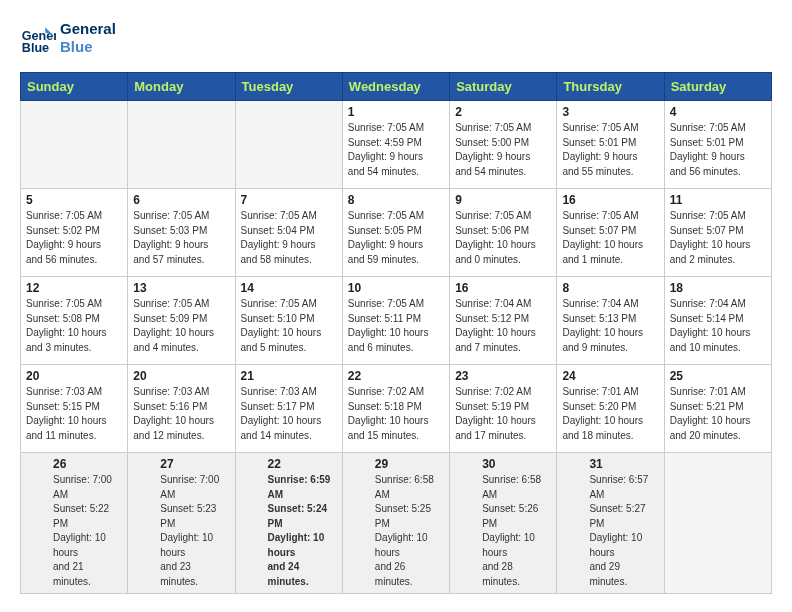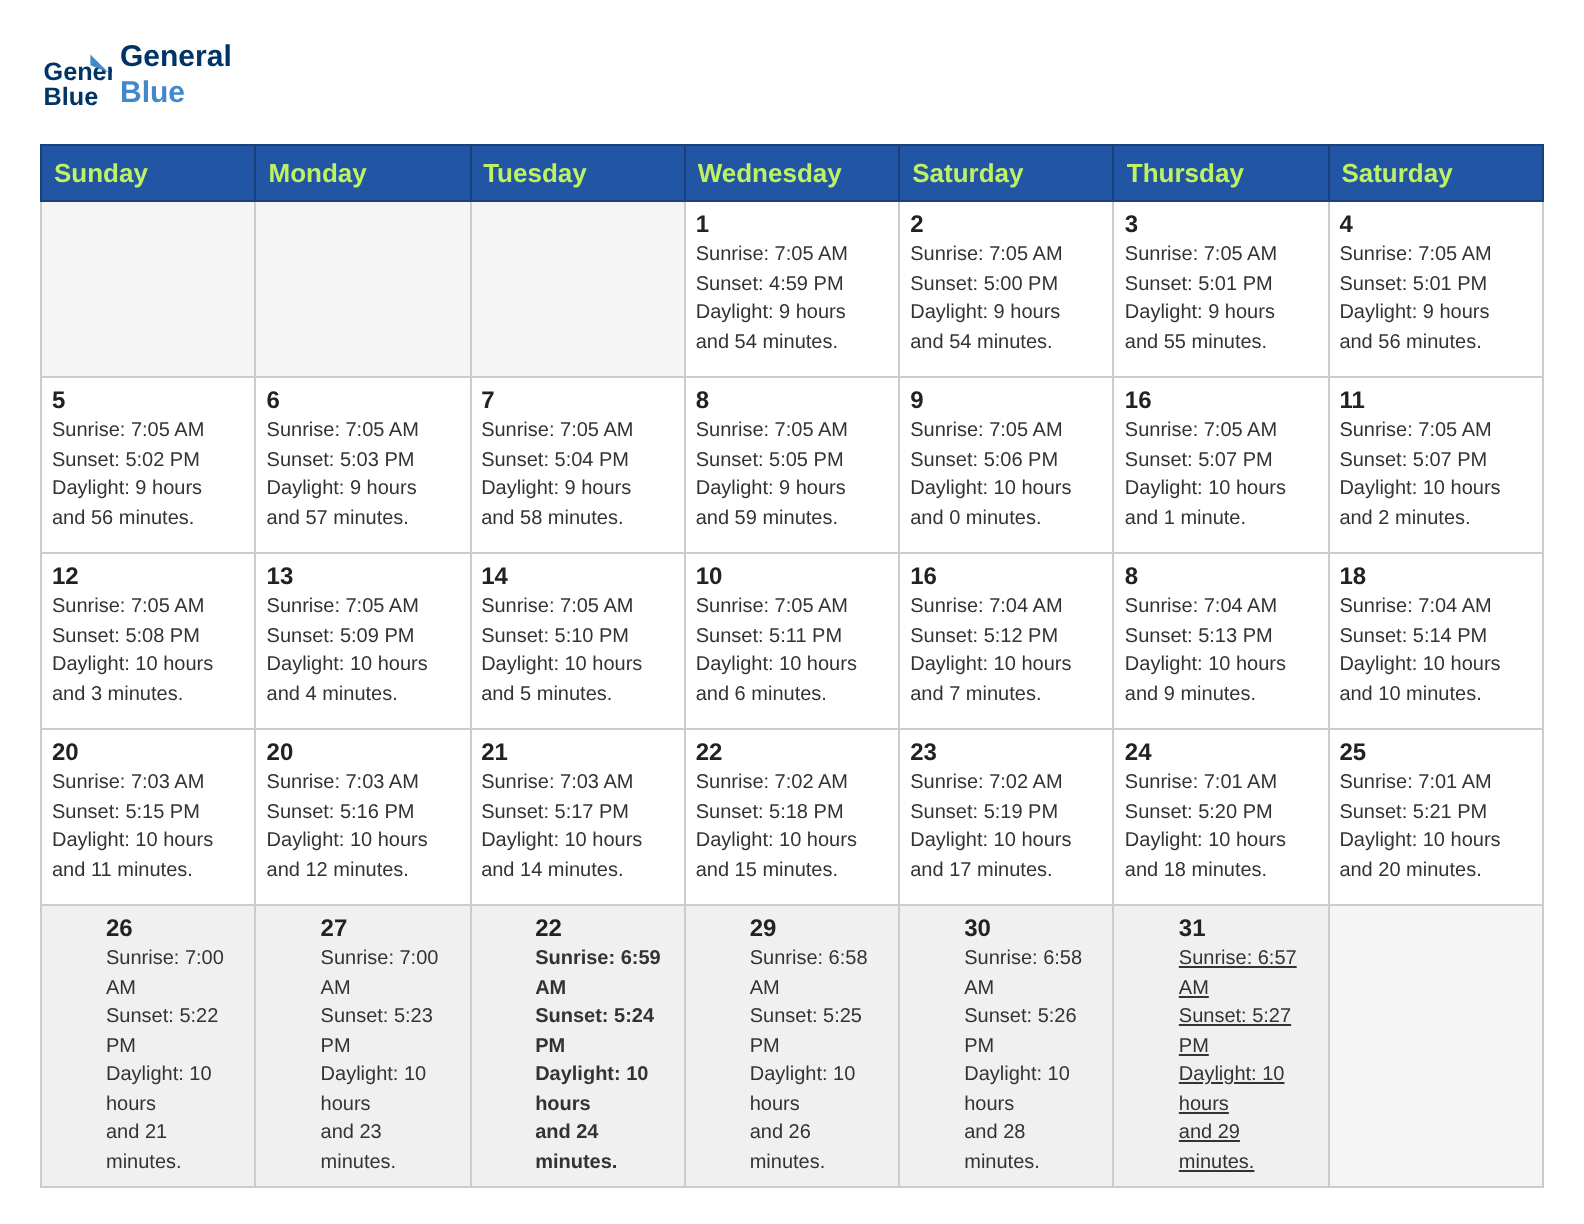--- a/index.html
+++ b/index.html
@@ -331,21 +331,21 @@
         </td>
         <td>
           <div class="day-num">30</div>
           <div class="day-info" style="white-space: pre-line;">Sunrise: 6:58 AM
 Sunset: 5:26 PM
 Daylight: 10 hours
 and 28 minutes.</div>
         </td>
         <td>
           <div class="day-num">31</div>
-          <div class="day-info" style="white-space: pre-line; text-decoration: underline;">Sunrise: 6:57 AM
+          <div class="day-info" style="white-space: pre-line;">Sunrise: 6:57 AM
 Sunset: 5:27 PM
 Daylight: 10 hours
 and 29 minutes.</div>
         </td>
         <td class="empty"></td>
       </tr>
     </tbody>
 </table>
 
 </body></html>

